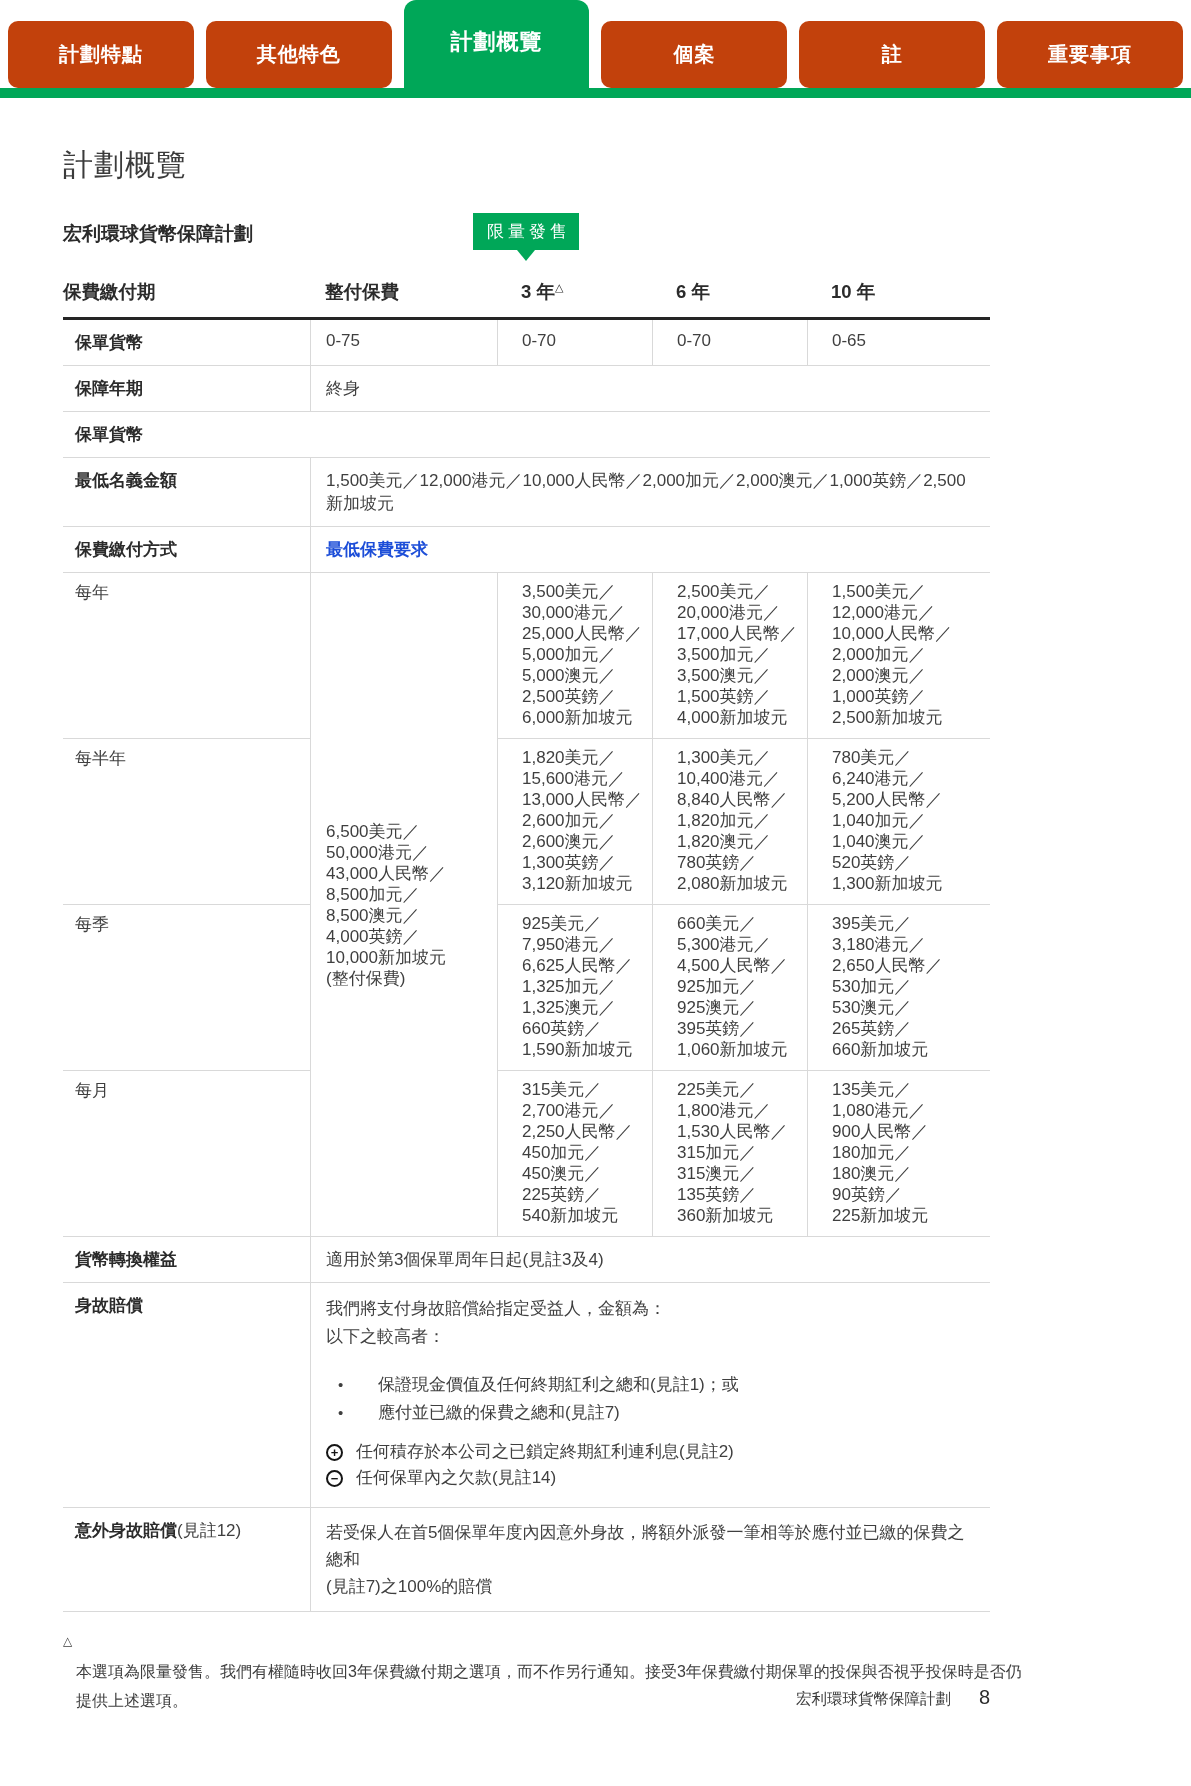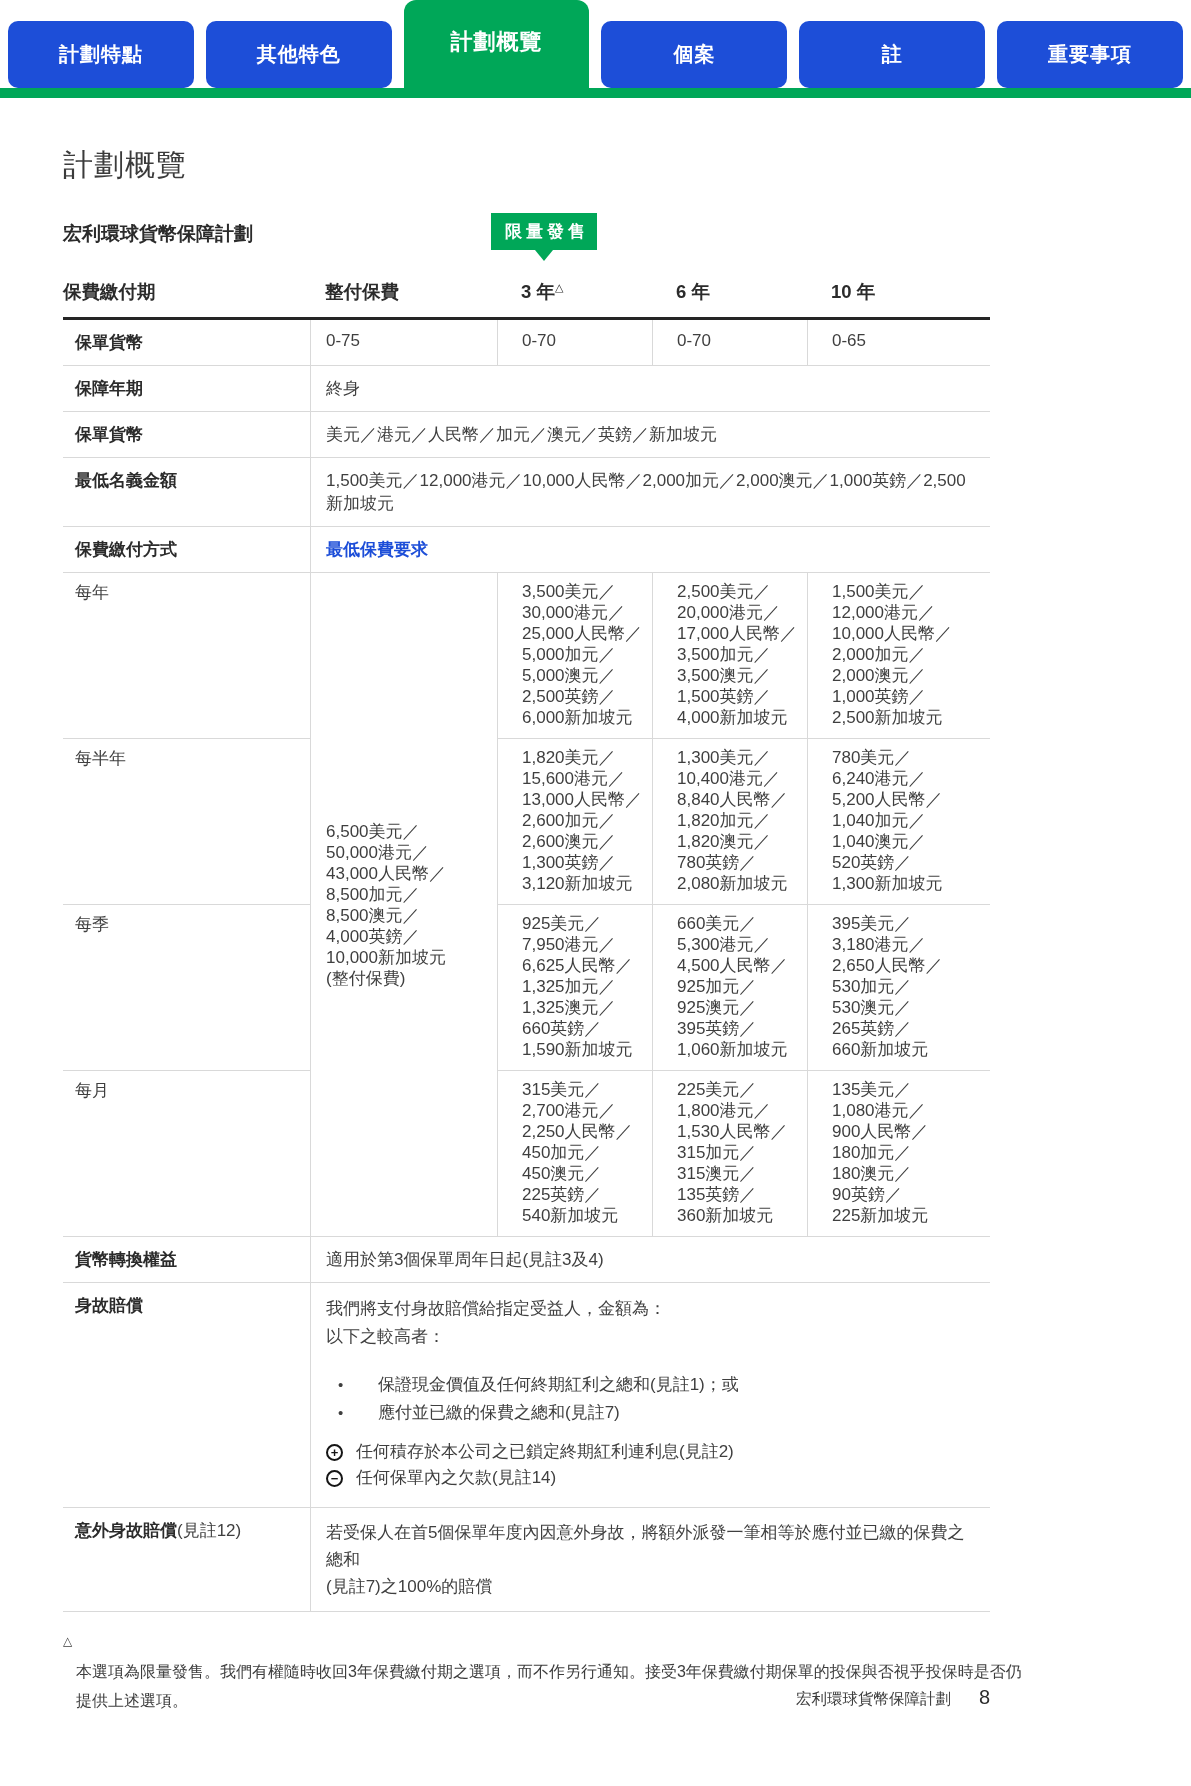--- a/index.html
+++ b/index.html
@@ -6,36 +6,36 @@
   html,body { margin:0; padding:0; }
   body {
     width:1191px; height:1786px; background:#ffffff; position:relative; overflow:hidden;
     font-family:"Liberation Sans","DejaVu Sans",sans-serif; color:#3f3f3f;
   }
   
   .tabbar { position:relative; width:100%; height:98px; }
   .tabbar-underline { position:absolute; left:0; bottom:0; width:100%; height:10px; background:#00a758; }
   .tabs { position:absolute; top:0; left:0; right:0; bottom:0; display:flex; gap:12px; padding:0 8px; }
   .tab {
-    flex:1; margin-top:21px; height:67px; background:#1d4ed8; border-radius:10px;
+    flex:1; margin-top:21px; height:67px; background:#c2410c; border-radius:10px;
     color:#fff; font-size:20px; font-weight:700; letter-spacing:1px;
     display:flex; align-items:center; justify-content:center;
   }
   .tab.active {
     margin-top:0; height:98px; background:#00a758; border-radius:12px 12px 0 0;
     z-index:2; font-size:22px; padding-bottom:14px;
   }
   
   .content { margin-left:63px; width:1080px; }
   .page-title { font-size:30px; font-weight:400; color:#3b3b3b; margin:47px 0 0; letter-spacing:1px; }
   .plan-row { position:relative; margin-top:35px; width:927px; height:34px; }
   .plan-name { font-size:19px; font-weight:700; color:#2b2b2b; }
   .badge {
-    position:absolute; left:428px; top:-8px; background:#00a758; color:#fff;
-    font-size:17px; font-weight:700; letter-spacing:4px; padding:7px 8px 7px 14px;
+    position:absolute; left:410px; top:-8px; background:#00a758; color:#fff;
+    font-size:17px; font-weight:400; letter-spacing:4px; padding:7px 8px 7px 14px;
   }
   .badge::after {
     content:""; position:absolute; left:50%; transform:translateX(-50%); top:100%;
     border:9px solid transparent; border-top:11px solid #00a758; border-bottom:0;
   }
   
   .ptable { width:927px; margin-top:24px; font-size:17px; }
   .trow { display:grid; grid-template-columns:247px 187px 155px 155px 183px; border-bottom:1px solid #d9d9d9; }
   .thead { border-bottom:3px solid #252525; font-weight:700; font-size:18.5px; color:#2b2b2b; }
   .thead > div { padding-bottom:13px; }
@@ -129,21 +129,20 @@
       <div class="c-val y">0-65</div>
     </div>
 
     <div class="trow">
       <div class="c-label">保障年期</div>
       <div class="c-span">終身</div>
     </div>
 
     <div class="trow">
       <div class="c-label">保單貨幣</div>
-      <div class="c-span">美元／港元／人民幣／加元／澳元／英鎊／新加坡元</div>
     </div>
 
     <div class="trow">
       <div class="c-label">最低名義金額</div>
       <div class="c-span">1,500美元／12,000港元／10,000人民幣／2,000加元／2,000澳元／1,000英鎊／2,500新加坡元</div>
     </div>
 
     <div class="trow">
       <div class="c-label">保費繳付方式</div>
       <div class="c-span bold">最低保費要求</div>

